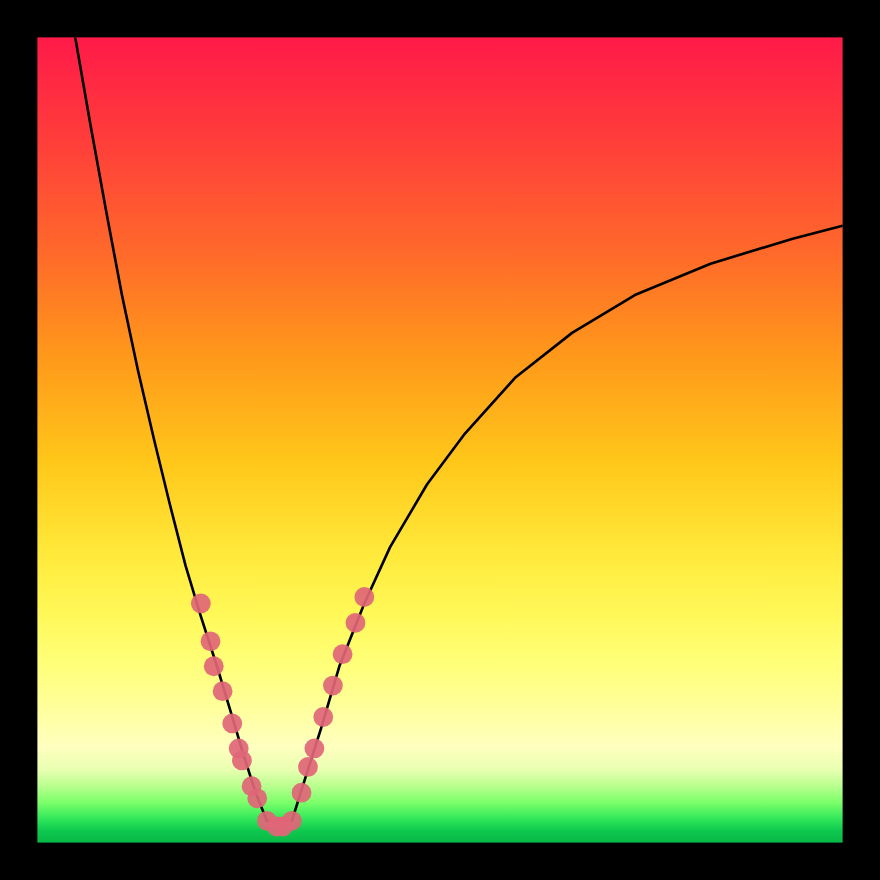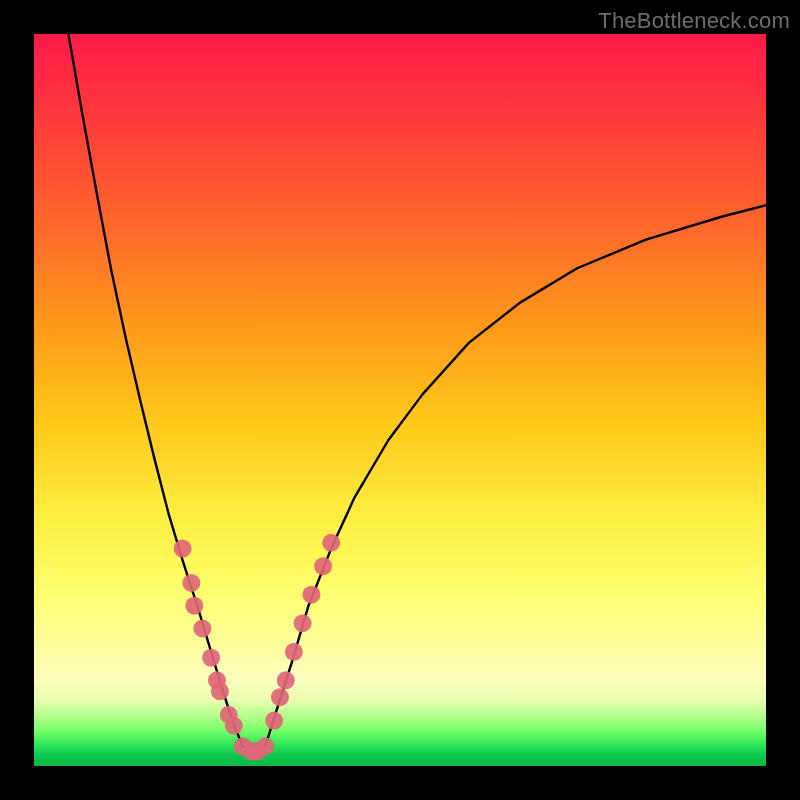--- a/index.html
+++ b/index.html
@@ -56,21 +56,20 @@
   svg {
     position: absolute;
     left: 0;
     top: 0;
   }
 </style>
 </head>
 <body>
 
 <div class="frame">
-  <div class="watermark">TheBottleneck.com</div>
   <div class="plot">
     <svg id="chart-svg" width="732" height="732" viewBox="0 0 732 732">
         <path d="M34.40 0.00 L48.31 79.79 L62.95 160.31 L76.86 234.24 L91.50 303.05 L106.14 366.00 L120.05 423.10 L134.69 480.19 L148.60 526.31 L163.24 571.69 L177.14 617.81 L187.39 652.21 L198.37 686.62 L208.62 712.24 L231.31 712.24 L231.31 712.24 L243.02 674.90 L257.66 628.79 L274.50 571.69 L297.19 514.60 L320.62 463.36 L354.29 406.26 L388.69 360.14 L434.81 308.90 L486.05 268.64 L543.14 234.24 L611.95 205.69 L686.62 183.00 L732.00 171.29" fill="none" stroke="#000" stroke-width="2.4" stroke-linejoin="round" stroke-linecap="round"></path>
         <circle cx="148.60" cy="514.60" r="9" fill="#e06677" fill-opacity="0.92"></circle>
         <circle cx="157.38" cy="549.00" r="9" fill="#e06677" fill-opacity="0.92"></circle>
         <circle cx="160.31" cy="571.69" r="9" fill="#e06677" fill-opacity="0.92"></circle>
         <circle cx="168.36" cy="594.38" r="9" fill="#e06677" fill-opacity="0.92"></circle>
         <circle cx="177.14" cy="623.66" r="9" fill="#e06677" fill-opacity="0.92"></circle>
         <circle cx="183.00" cy="646.36" r="9" fill="#e06677" fill-opacity="0.92"></circle>
         <circle cx="185.93" cy="657.34" r="9" fill="#e06677" fill-opacity="0.92"></circle>

